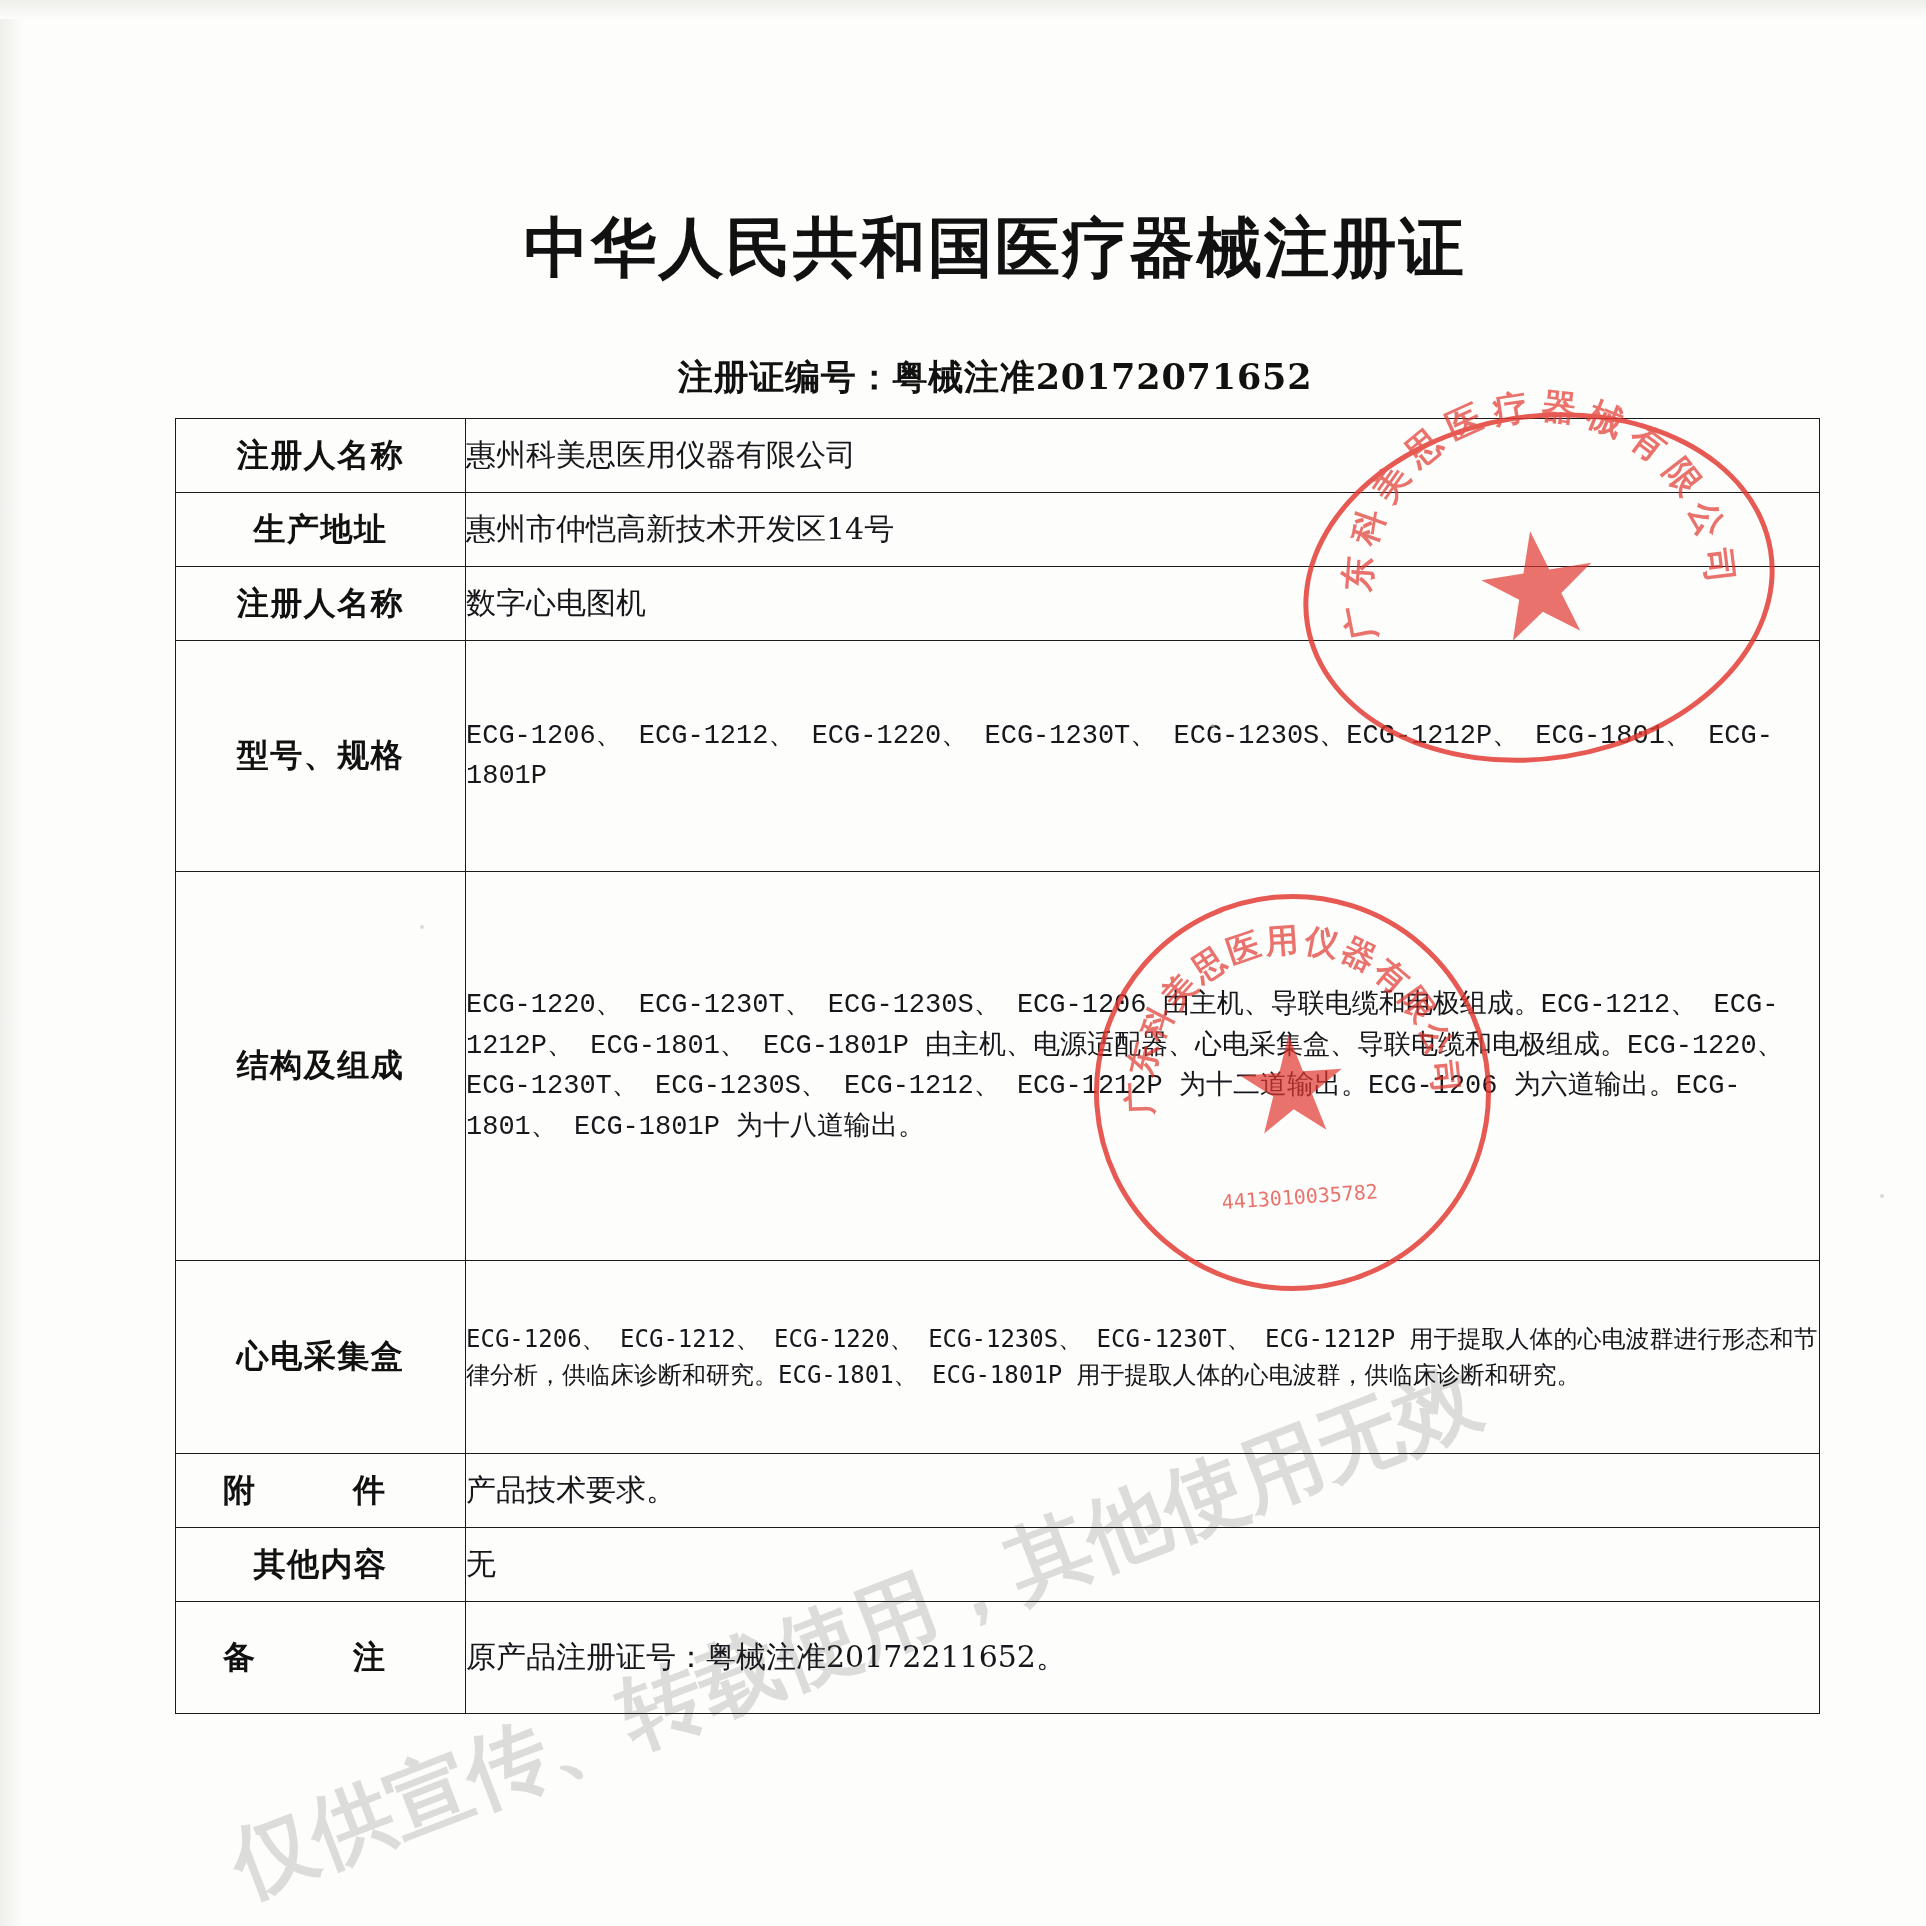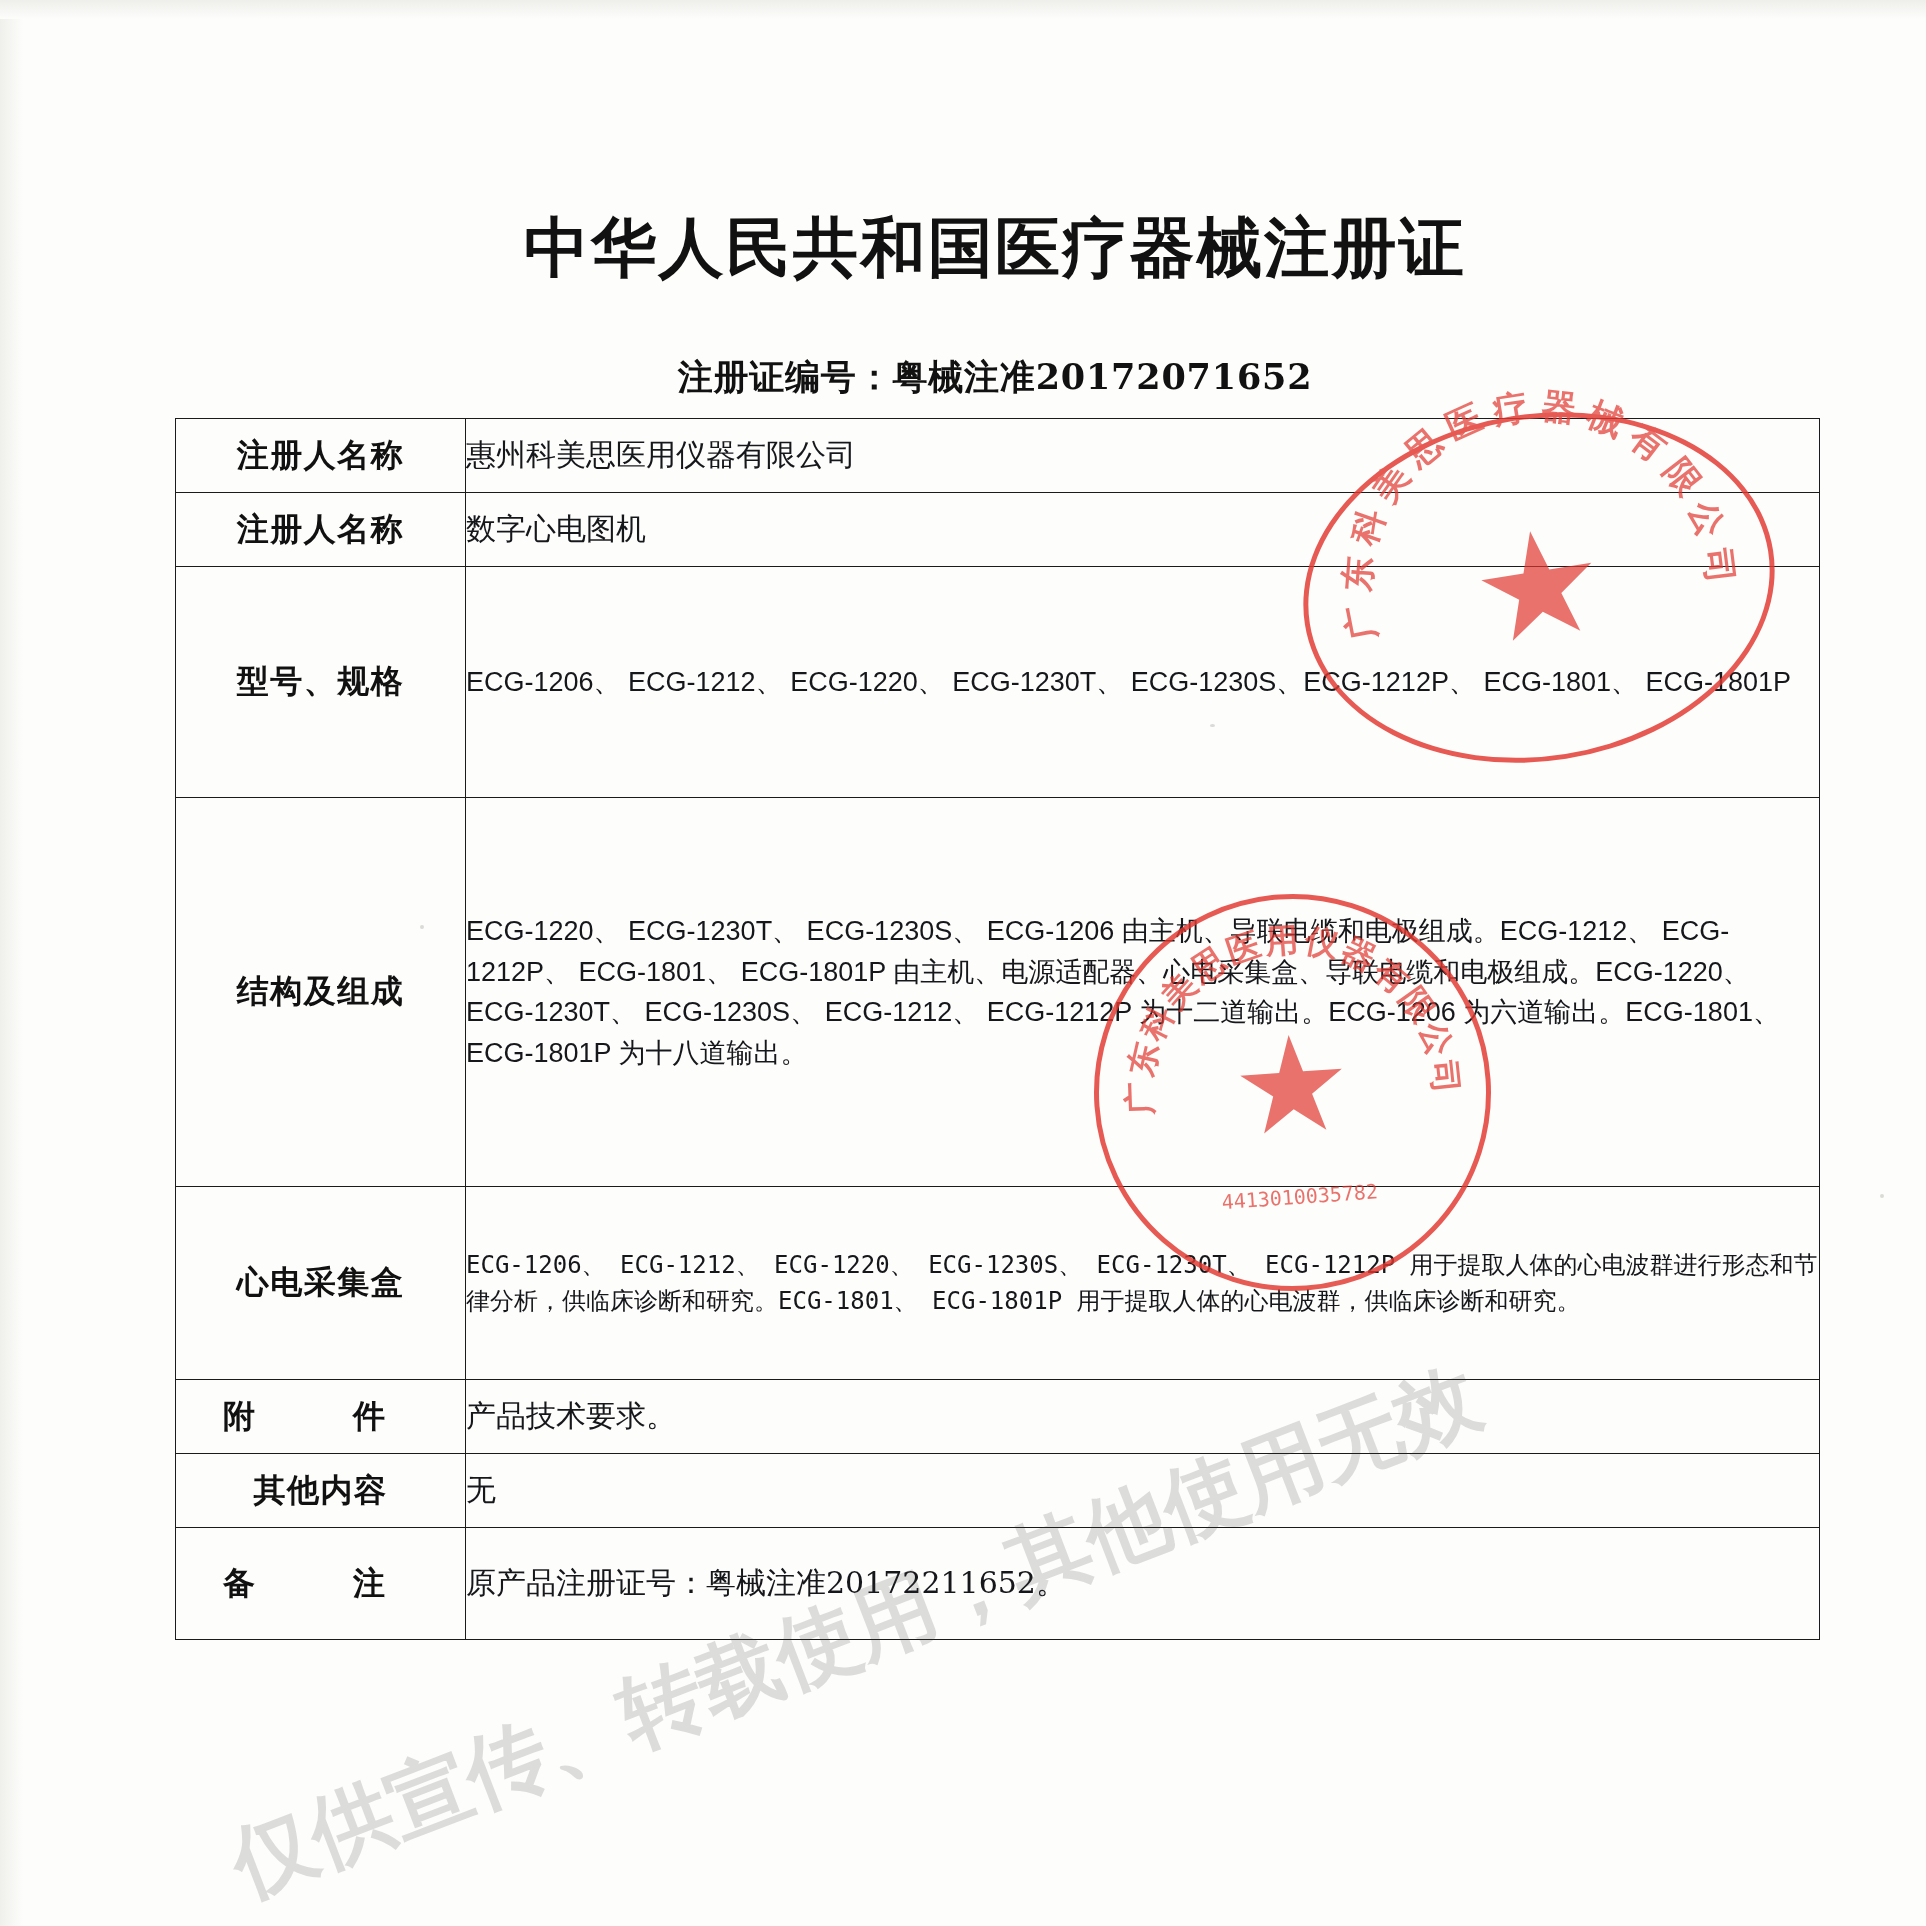--- a/index.html
+++ b/index.html
@@ -84,21 +84,21 @@
     color: #111;
   }
   .value-cell {
     padding: 10.8px 17px 10.8px 17px;
     font-family: "DejaVu Serif", "Liberation Serif", serif;
     font-size: 30px;
     line-height: 1.42;
     color: #16171b;
   }
   .value-cell.mono {
-    font-family: Liberation Sans, sans-serif;
+    font-family: Liberation Mono, monospace;
     font-size: 27px;
     letter-spacing: 0px;
     line-height: 1.5;
   }
   .value-cell.mono-sm {
     font-family: "DejaVu Sans Mono", "Liberation Mono", monospace;
     font-size: 24px;
     line-height: 1.5;
   }
   .label-spaced-2 { letter-spacing: 33px; padding-left: 33px; }
@@ -173,20 +173,24 @@
 
   <div class="cert-no">
     <span>注册证编号：</span><span>粤械注准20172071652</span>
   </div>
 
   <table class="cert-table">
     <tbody>
       <tr class="row-h-1">
         <td class="label-cell">注册人名称</td>
         <td class="value-cell">惠州科美思医用仪器有限公司</td>
+      </tr>
+      <tr class="row-h-1">
+        <td class="label-cell">生产地址</td>
+        <td class="value-cell">惠州市仲恺高新技术开发区14号</td>
       </tr>
       <tr class="row-h-1">
         <td class="label-cell">注册人名称</td>
         <td class="value-cell">数字心电图机</td>
       </tr>
       <tr class="row-h-type">
         <td class="label-cell">型号、规格</td>
         <td class="value-cell mono">ECG-1206、 ECG-1212、 ECG-1220、 ECG-1230T、 ECG-1230S、ECG-1212P、 ECG-1801、 ECG-1801P</td>
       </tr>
       <tr class="row-h-struct">

